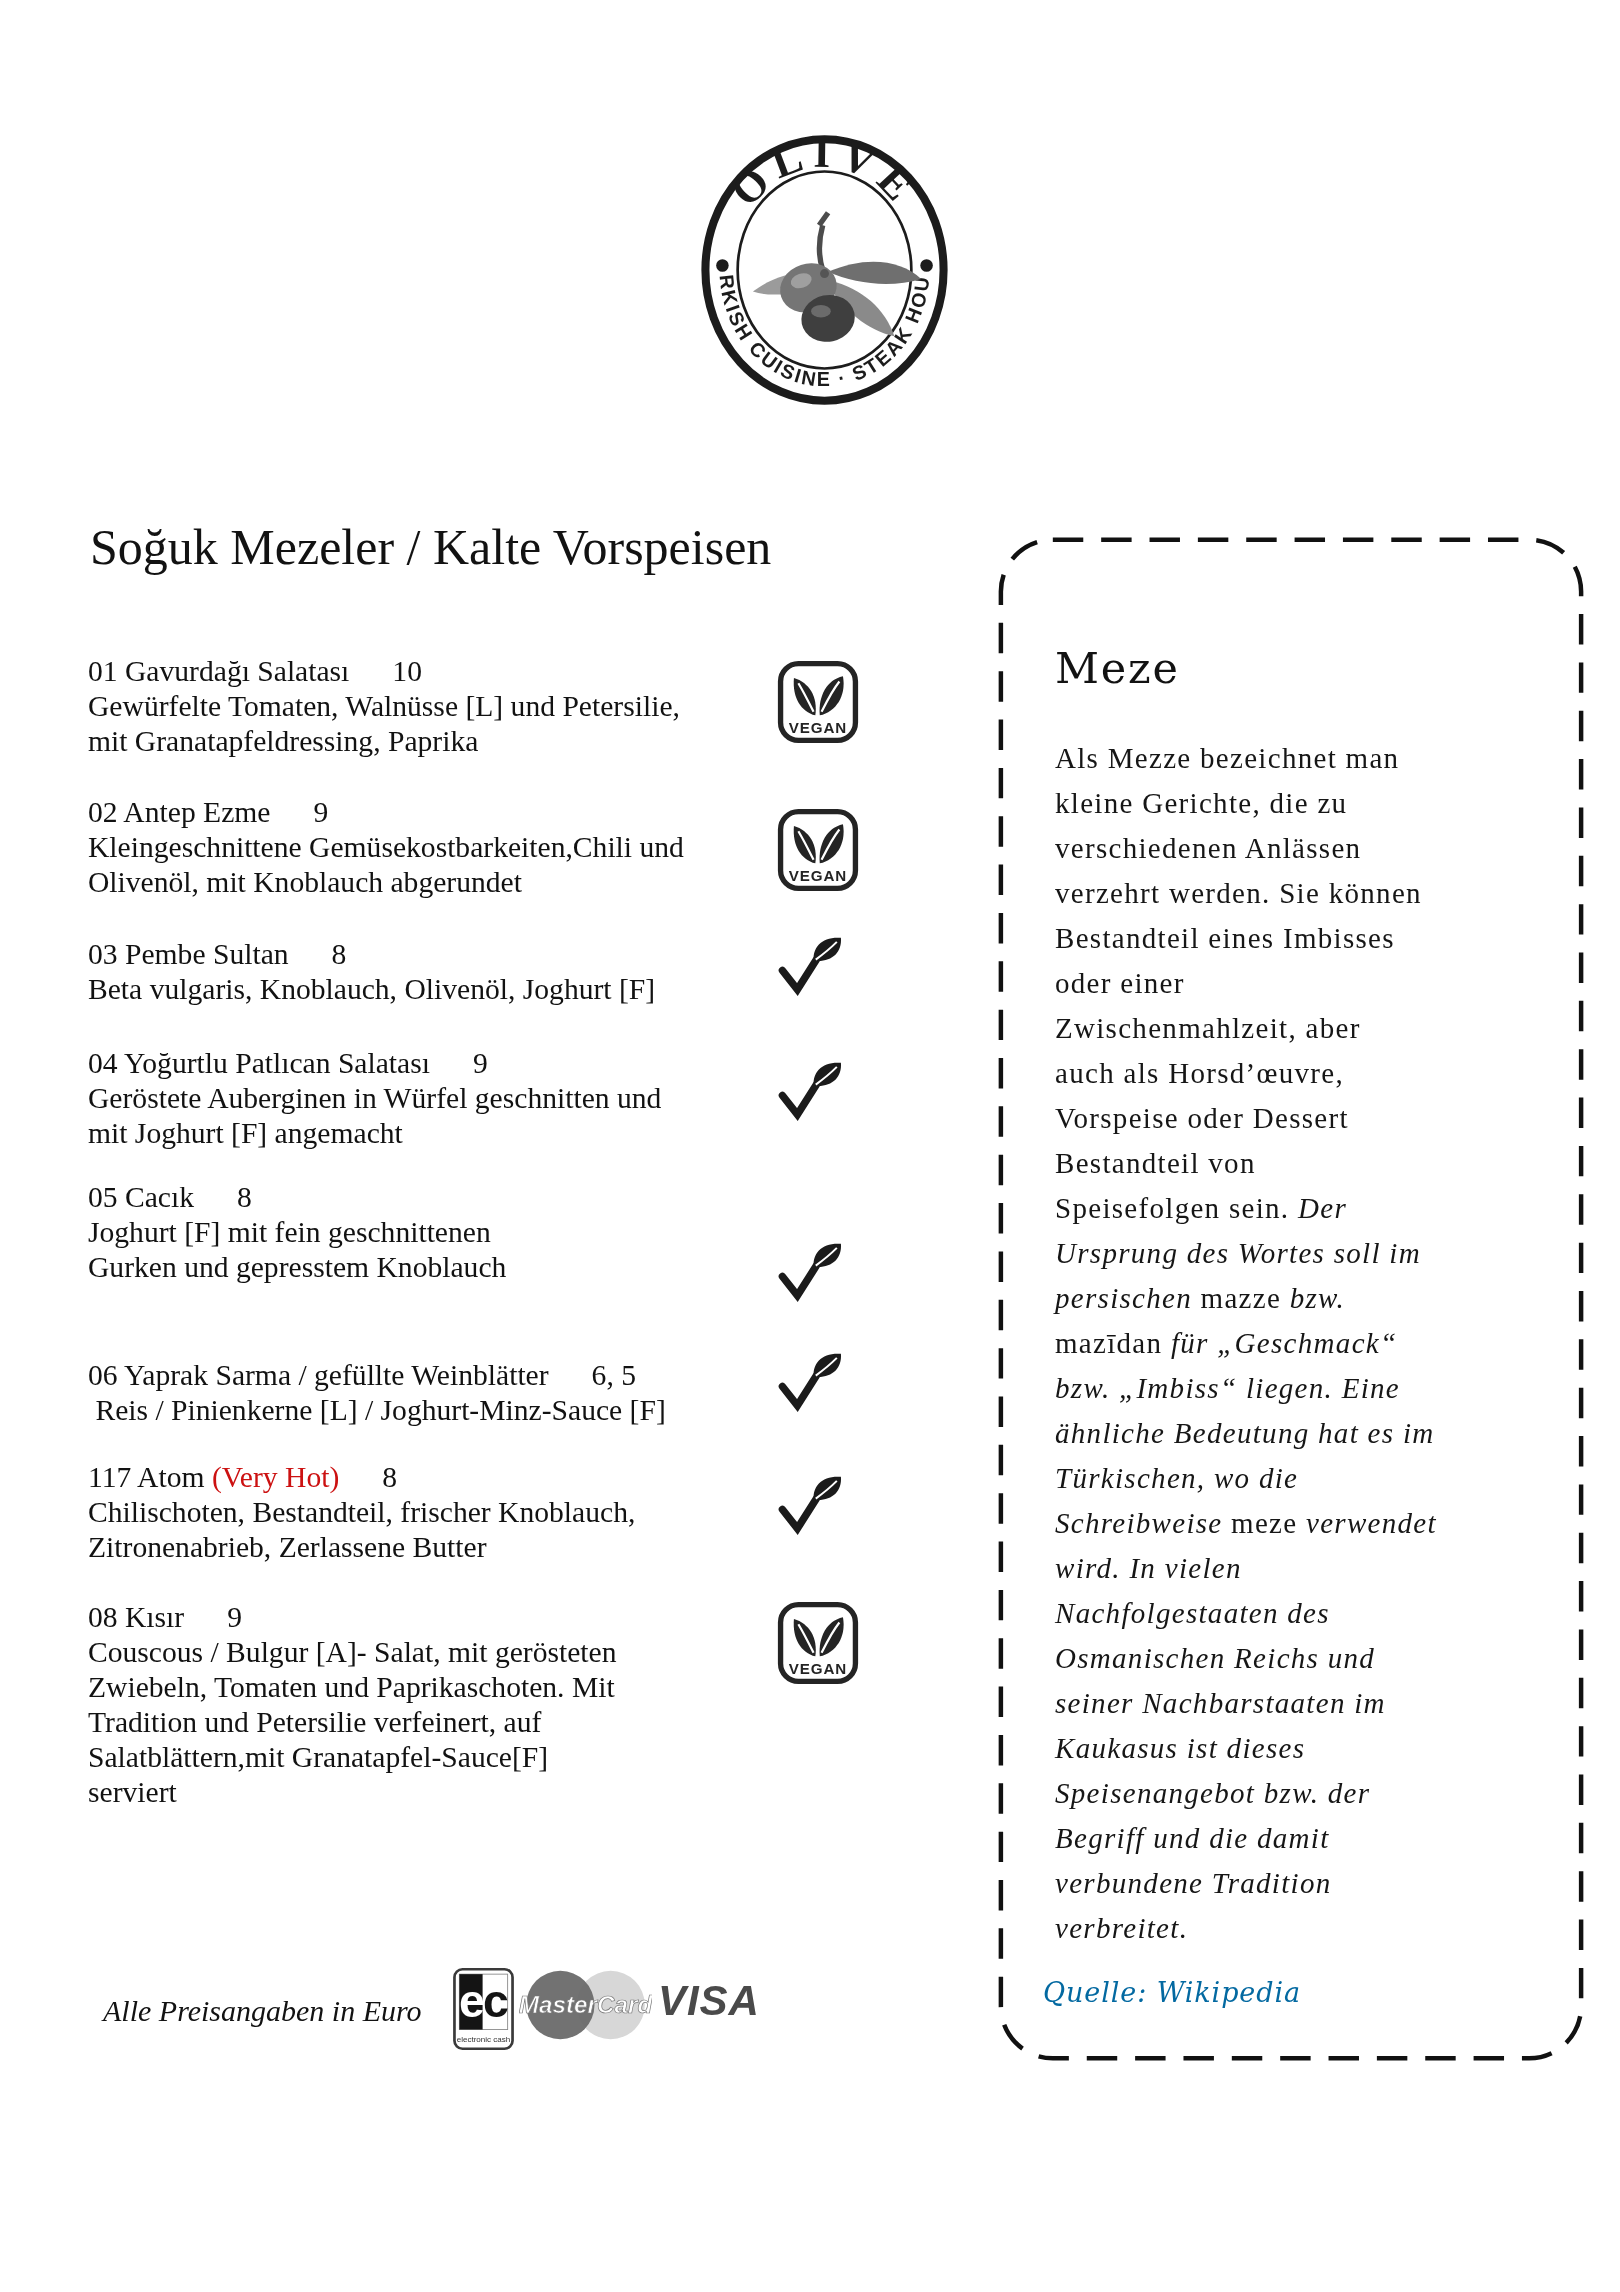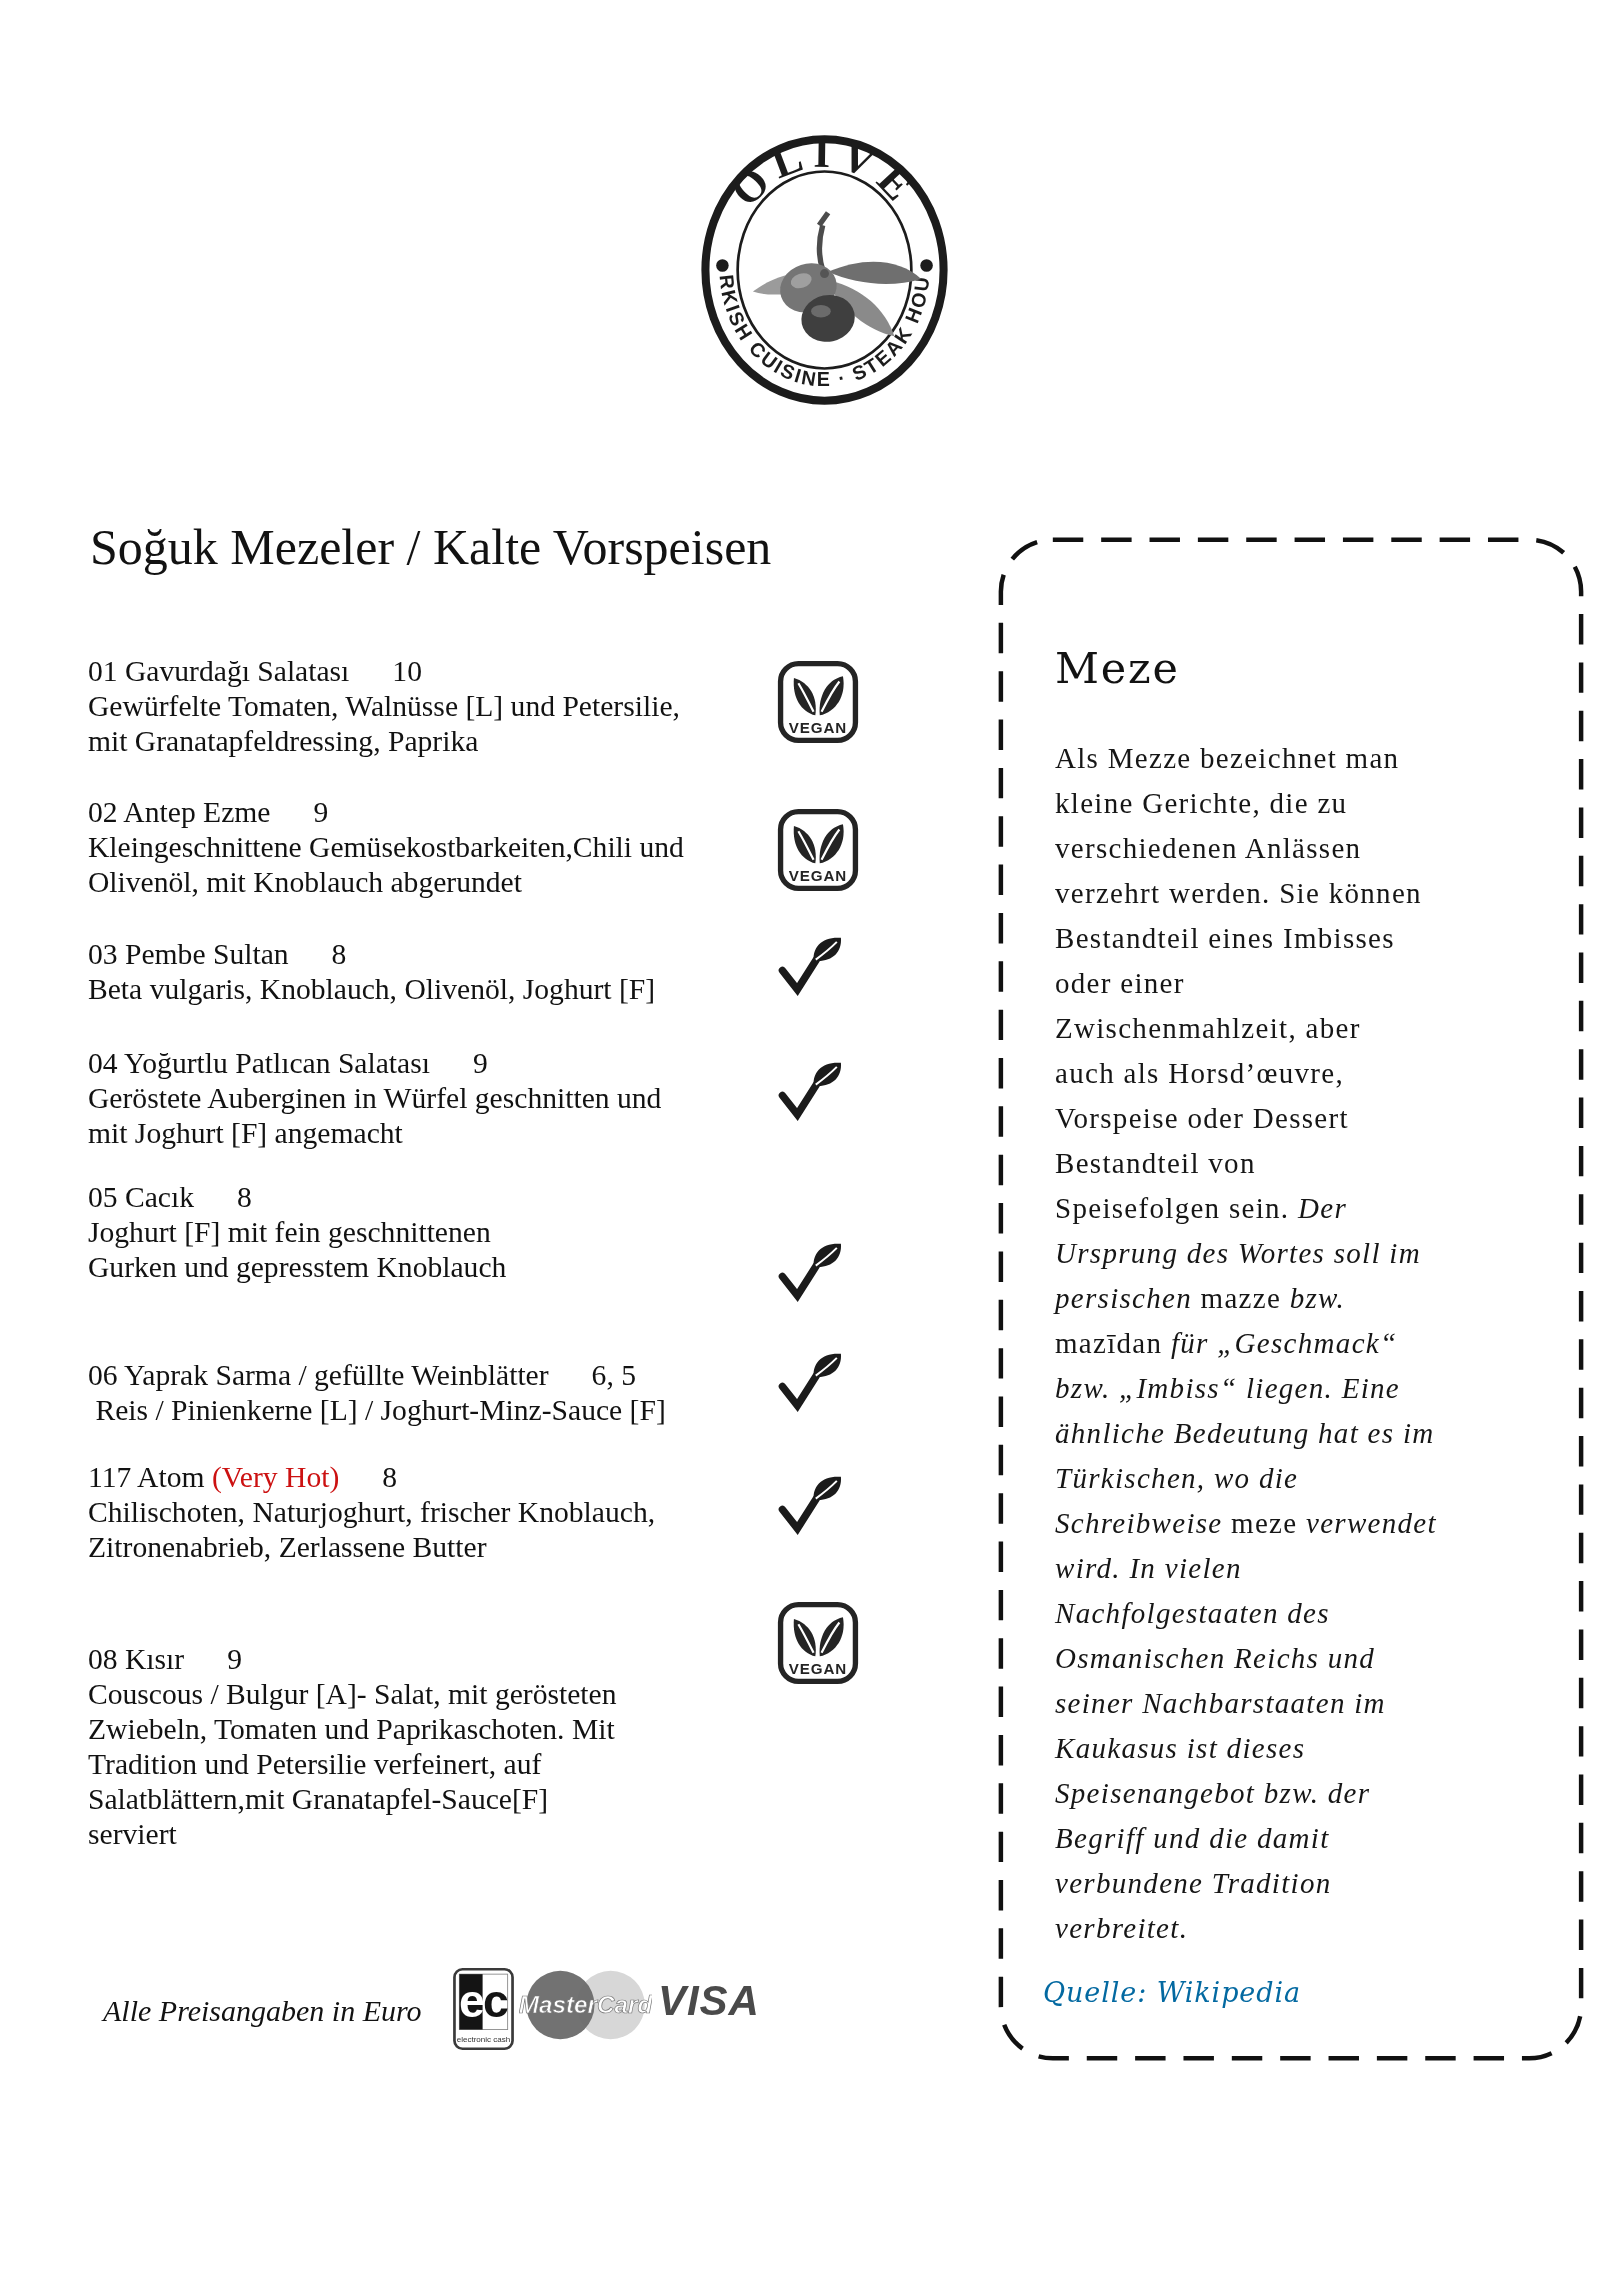--- a/index.html
+++ b/index.html
@@ -108,24 +108,24 @@
       <div class="item-title"><span class="num">05</span> Cacık<span class="price">8</span></div>
       <div class="item-desc">Joghurt [F] mit fein geschnittenen</div>
       <div class="item-desc">Gurken und gepresstem Knoblauch</div>
     </div>
     <div class="menu-item" style="top: 1358px;">
       <div class="item-title"><span class="num">06</span> Yaprak Sarma / gefüllte Weinblätter<span class="price">6, 5</span></div>
       <div class="item-desc"> Reis / Pinienkerne [L] / Joghurt-Minz-Sauce [F]</div>
     </div>
     <div class="menu-item" style="top: 1460px;">
       <div class="item-title"><span class="num">117</span> Atom<span class="hot"> (Very Hot)</span><span class="price">8</span></div>
-      <div class="item-desc">Chilischoten, Naturjoghurt, frischer Knoblauch,</div>
+      <div class="item-desc">Chilischoten, Bestandteil, frischer Knoblauch,</div>
       <div class="item-desc">Zitronenabrieb, Zerlassene Butter</div>
     </div>
-    <div class="menu-item" style="top: 1600px; margin-top: 42px;">
+    <div class="menu-item" style="top: 1600px;">
       <div class="item-title"><span class="num">08</span> Kısır<span class="price">9</span></div>
       <div class="item-desc">Couscous / Bulgur [A]- Salat, mit gerösteten</div>
       <div class="item-desc">Zwiebeln, Tomaten und Paprikaschoten. Mit</div>
       <div class="item-desc">Tradition und Petersilie verfeinert, auf</div>
       <div class="item-desc">Salatblättern,mit Granatapfel-Sauce[F]</div>
       <div class="item-desc">serviert</div>
     </div>
   </div>
 <div id="icon-col">
     <div class="icon-wrap" style="top: 660px;"><svg width="82" height="84" viewBox="0 0 92 94">

